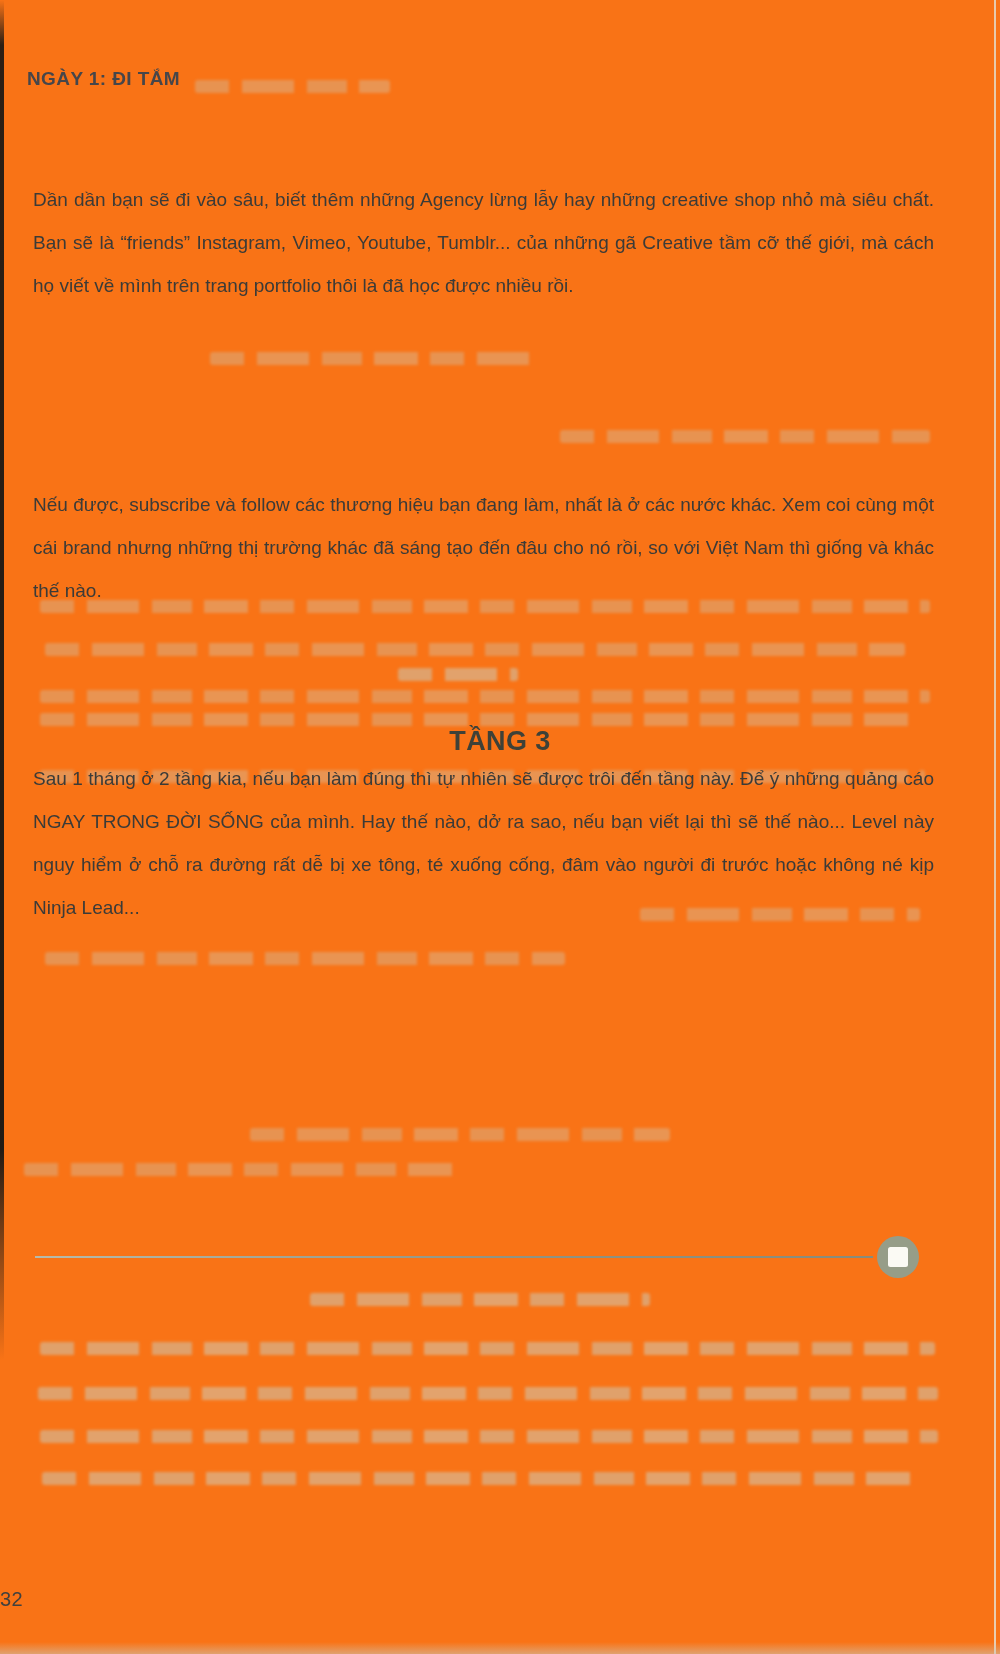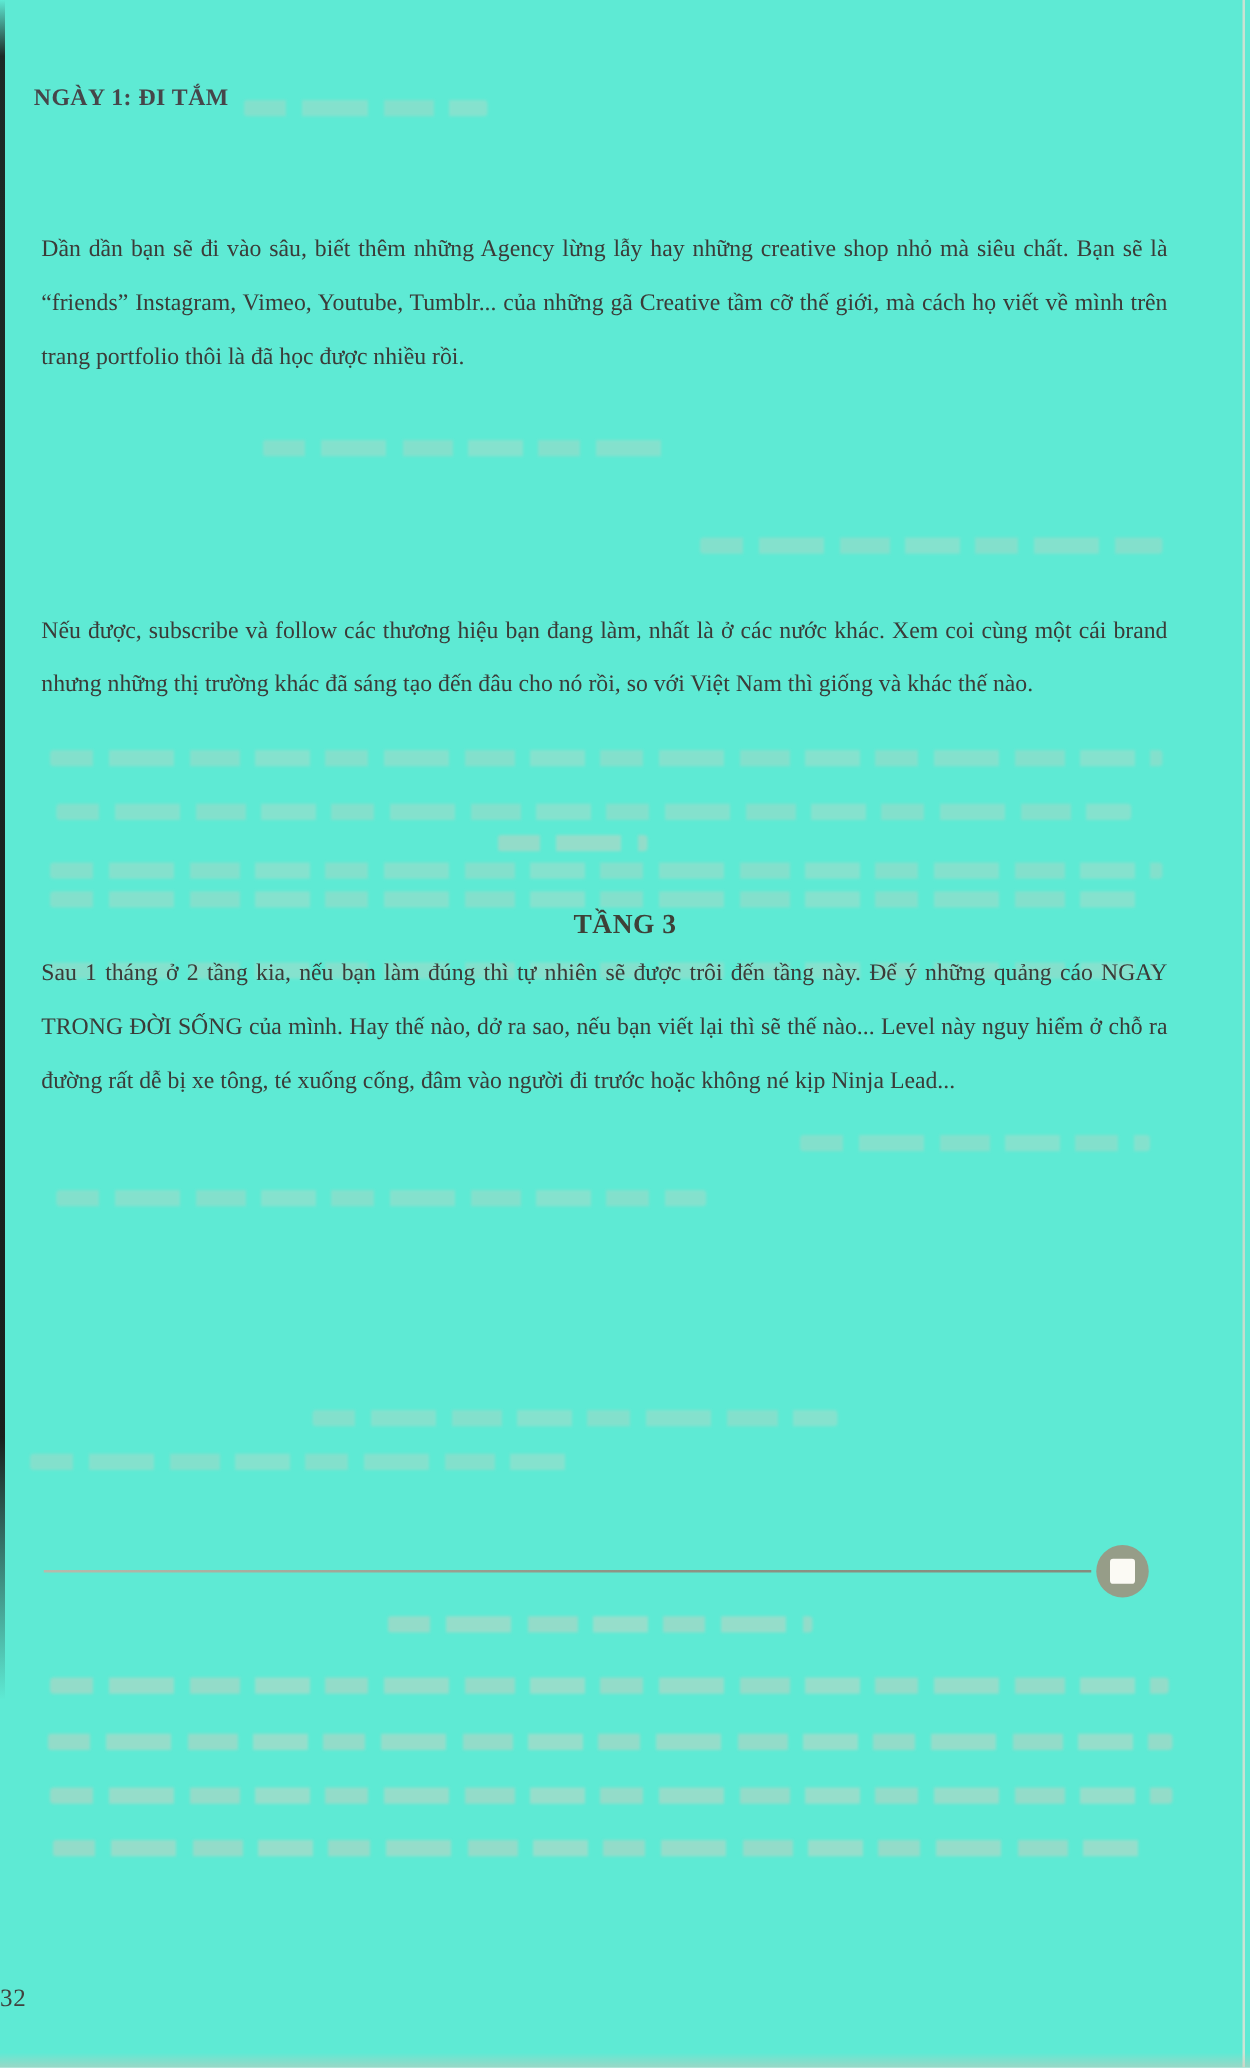--- a/index.html
+++ b/index.html
@@ -1,22 +1,22 @@
 <!DOCTYPE html>
 <html lang="vi"><head>
 <meta charset="utf-8">
 <style>
   html,body{margin:0;padding:0;background:#e8e6df;}
   .page{
     position:relative;
     width:1000px;height:1654px;
     margin:0 auto;
-    background:#5eead4;
+    background:#f97316;
     overflow:hidden;
-    font-family:Liberation Serif, serif;
+    font-family:Liberation Sans, sans-serif;
     color:#3a3a37;
   }
   
   .edge-left{
     position:absolute;left:0;top:0;width:4px;height:1400px;
     background:linear-gradient(to bottom,
       rgba(22,22,20,0) 0px, rgba(22,22,20,.9) 45px,
       rgba(22,22,20,.95) 1150px, rgba(22,22,20,0) 1360px);
   }
   .edge-right{
@@ -39,21 +39,21 @@
   }
   .p1{top:178px;}
   .p2{top:347px;}
   .p3{top:483px;}
   .p4{top:757px;}
   .p5{top:972px;}
   .p6{top:1074px;}
   .lead-bold-italic{font-weight:700;font-style:italic;letter-spacing:.2px;}
   .section-heading{
     position:absolute;left:0;top:726px;width:100%;
-    text-align:center;font-size:22px;font-weight:700;color:#3e4138;
+    text-align:center;font-size:27px;font-weight:700;color:#3e4138;
     letter-spacing:.4px;
   }
   
   .divider{
     position:absolute;left:35px;top:1256px;width:838px;height:2px;
     background:linear-gradient(90deg,#b6bbac,#8e9485 55%,#868c7d);
   }
   .stop-icon{
     position:absolute;left:877px;top:1236px;width:42px;height:42px;
     border-radius:50%;background:#969d88;

